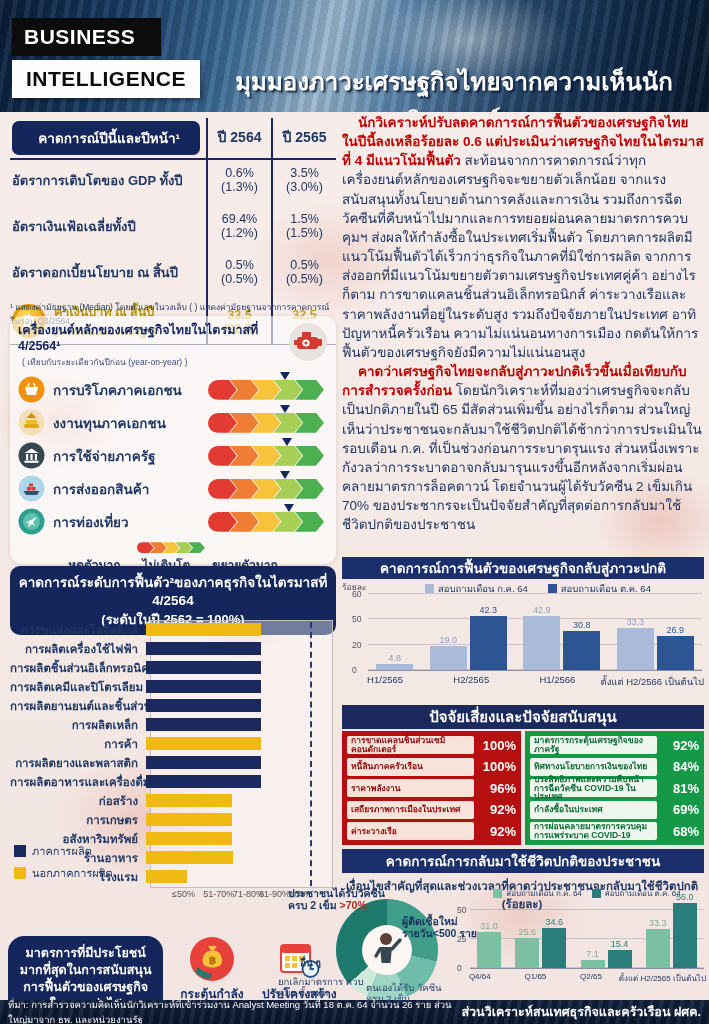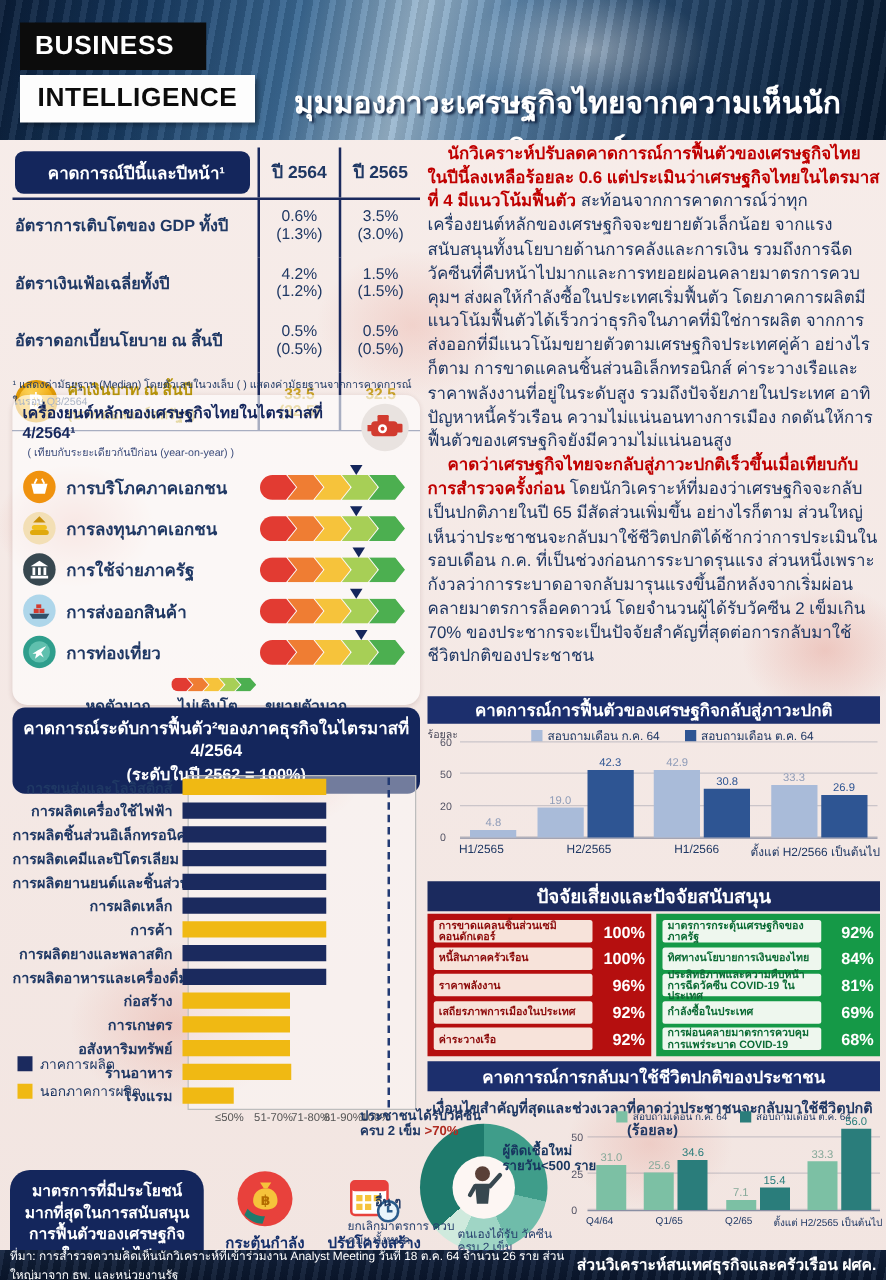--- a/index.html
+++ b/index.html
@@ -14,21 +14,21 @@
       radial-gradient(70px 55px at 240px 620px, rgba(214,92,72,.18), transparent 70%),
       linear-gradient(#f7edea,#f2e5e1);
   }
   
   .hero { position:absolute; left:0; top:0; width:709px; height:112px; overflow:hidden;
     background:
       repeating-linear-gradient(100deg, rgba(255,255,255,.06) 0 5px, rgba(0,0,0,.10) 5px 13px),
       radial-gradient(140px 70px at 470px 40px, rgba(255,255,255,.45), transparent 70%),
       linear-gradient(105deg,#0a1d38 0%,#173a61 16%,#3c6b96 33%,#9cb9d0 46%,#5d87ad 56%,#27496d 72%,#102a48 86%,#081a30 100%);
   }
-  .logo { position:absolute; left:16px; top:18px; }
+  .logo { position:absolute; left:0; top:18px;padding-left:12px; }
   .logo-black { display:inline-block; background:#0c0c0c; color:#fff; font-weight:bold;
     font-size:21px; letter-spacing:.5px; padding:7px 26px 7px 12px; }
   .logo-white { display:block; background:#fdfdfd; color:#0c0c0c; font-weight:bold;
     font-size:21px; letter-spacing:.5px; padding:7px 14px; margin-top:4px; box-shadow:2px 2px 4px rgba(0,0,0,.4); }
   .hero-titles { position:absolute; left:205px; right:6px; top:22px; text-align:center; color:#fff;margin-top:40px; }
   .hero-title { font-size:24px; font-weight:bold; text-shadow:2px 2px 2px rgba(10,25,55,.9); }
   
   .forecast { position:absolute; left:10px; top:118px; width:326px; color:#1f3864; }
   .ft-row { display:flex; align-items:stretch; }
   .ft-c1 { width:196px; padding:3px 6px 3px 2px; }
@@ -190,21 +190,21 @@
         <div>(1.3%)</div>
       </div>
       <div class="ft-c3">
         <div>3.5%</div>
         <div>(3.0%)</div>
       </div>
     </div>
     <div class="ft-row ft-body">
       <div class="ft-c1 ft-label">อัตราเงินเฟ้อเฉลี่ยทั้งปี</div>
       <div class="ft-c2">
-        <div>4.2%</div>
+        <div>69.4%</div>
         <div>(1.2%)</div>
       </div>
       <div class="ft-c3">
         <div>1.5%</div>
         <div>(1.5%)</div>
       </div>
     </div>
     <div class="ft-row ft-body">
       <div class="ft-c1 ft-label">อัตราดอกเบี้ยนโยบาย ณ สิ้นปี</div>
       <div class="ft-c2">
@@ -272,21 +272,21 @@
     </div>
     <div class="eng-row">
       <span class="eng-ico">
         <svg width="27" height="27" viewBox="0 0 27 27">
             <circle cx="13.5" cy="13.5" r="13" fill="#f3dfb5"></circle>
             <rect x="6" y="15" width="15" height="4" rx="2" fill="#e0a90c"></rect>
             <rect x="7.5" y="11" width="12" height="4" rx="2" fill="#f0be1d"></rect>
             <path d="M13.5 4 l5 5 h-10 z" fill="#c98f08"></path>
           </svg>
       </span>
-      <span class="eng-label">การลงทุนภาคเอกชน</span>
+      <span class="eng-label">งงานทุนภาคเอกชน</span>
       <span class="gauge">
           <i class="gs s1"></i>
           <i class="gs s2"></i>
           <i class="gs s3"></i>
           <i class="gs s4"></i>
           <i class="gs s5"></i>
           <div class="gauge-marker" style="left: calc(66% - 5px);"></div>
         </span>
     </div>
     <div class="eng-row">

